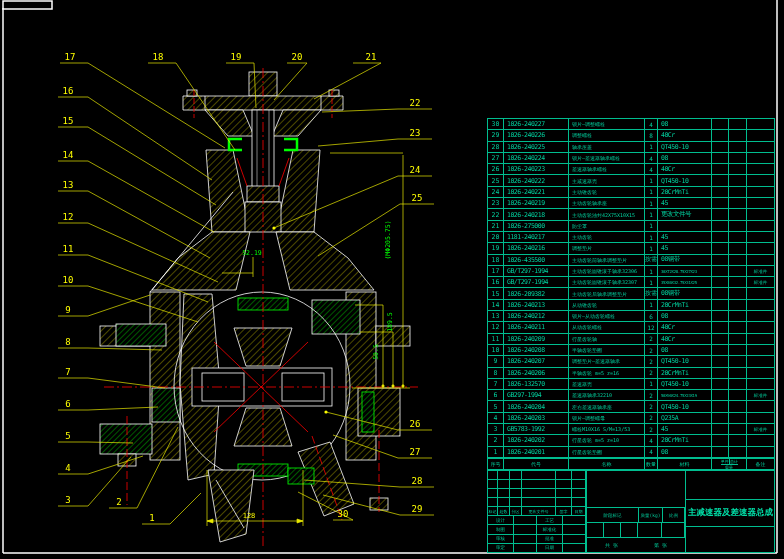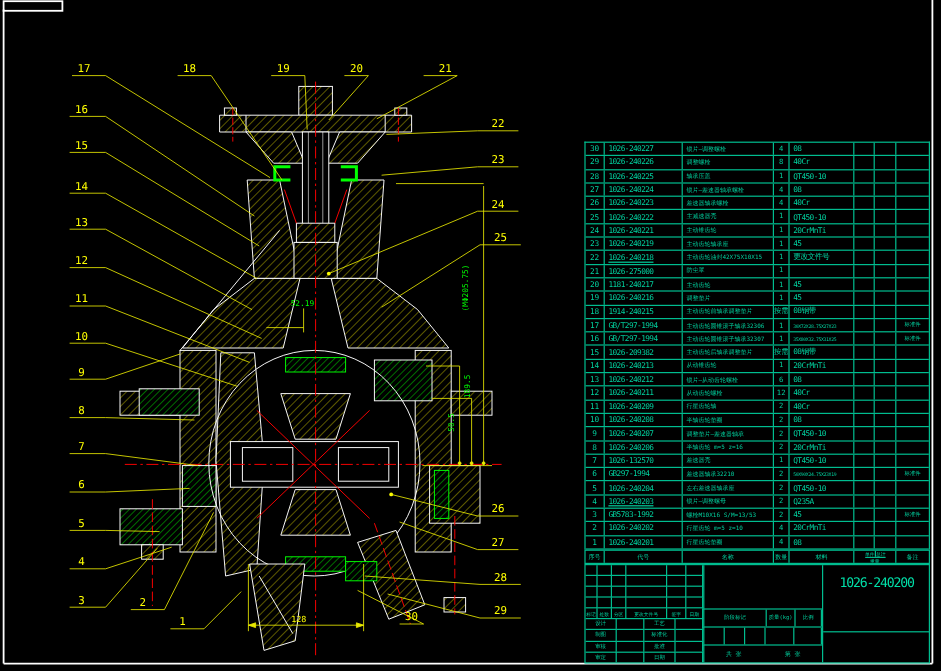--- a/index.html
+++ b/index.html
@@ -321,21 +321,21 @@
       <div class="pcell pc1" style="width: 65px;">1026-240219</div>
       <div class="pcell pc2" style="width: 76px;">主动齿轮轴承座</div>
       <div class="pcell pc3" style="width: 13px;">1</div>
       <div class="pcell pc4" style="width: 54px;">45</div>
       <div class="pcell pc5" style="width: 17px;"></div>
       <div class="pcell pc6" style="width: 18px;"></div>
       <div class="pcell pc7" style="flex: 1 1 0%;"></div>
     </div>
     <div class="prow">
       <div class="pcell pc0" style="width: 15px;">22</div>
-      <div class="pcell pc1" style="width: 65px; text-decoration: underline;">1026-240218</div>
+      <div class="pcell pc1" style="width: 65px;">1026-240218</div>
       <div class="pcell pc2" style="width: 76px;">主动齿轮油封42X75X10X15</div>
       <div class="pcell pc3" style="width: 13px;">1</div>
       <div class="pcell pc4" style="width: 54px;">更改文件号</div>
       <div class="pcell pc5" style="width: 17px;"></div>
       <div class="pcell pc6" style="width: 18px;"></div>
       <div class="pcell pc7" style="flex: 1 1 0%;"></div>
     </div>
     <div class="prow">
       <div class="pcell pc0" style="width: 15px;">21</div>
       <div class="pcell pc1" style="width: 65px;">1026-275000</div>
@@ -361,21 +361,21 @@
       <div class="pcell pc1" style="width: 65px;">1026-240216</div>
       <div class="pcell pc2" style="width: 76px;">调整垫片</div>
       <div class="pcell pc3" style="width: 13px;">1</div>
       <div class="pcell pc4" style="width: 54px;">45</div>
       <div class="pcell pc5" style="width: 17px;"></div>
       <div class="pcell pc6" style="width: 18px;"></div>
       <div class="pcell pc7" style="flex: 1 1 0%;"></div>
     </div>
     <div class="prow">
       <div class="pcell pc0" style="width: 15px;">18</div>
-      <div class="pcell pc1" style="width: 65px;">1914-240215</div>
+      <div class="pcell pc1" style="width: 65px;">1026-435500</div>
       <div class="pcell pc2" style="width: 76px;">主动齿轮前轴承调整垫片</div>
       <div class="pcell pc3" style="width: 13px;">按需</div>
       <div class="pcell pc4" style="width: 54px;">08钢带</div>
       <div class="pcell pc5" style="width: 17px;"></div>
       <div class="pcell pc6" style="width: 18px;"></div>
       <div class="pcell pc7" style="flex: 1 1 0%;"></div>
     </div>
     <div class="prow">
       <div class="pcell pc0" style="width: 15px;">17</div>
       <div class="pcell pc1" style="width: 65px;">GB/T297-1994</div>
@@ -501,21 +501,21 @@
       <div class="pcell pc1" style="width: 65px;">1026-240204</div>
       <div class="pcell pc2" style="width: 76px;">左右差速器轴承座</div>
       <div class="pcell pc3" style="width: 13px;">2</div>
       <div class="pcell pc4" style="width: 54px;">QT450-10</div>
       <div class="pcell pc5" style="width: 17px;"></div>
       <div class="pcell pc6" style="width: 18px;"></div>
       <div class="pcell pc7" style="flex: 1 1 0%;"></div>
     </div>
     <div class="prow">
       <div class="pcell pc0" style="width: 15px;">4</div>
-      <div class="pcell pc1" style="width: 65px; text-decoration: underline;">1026-240203</div>
+      <div class="pcell pc1" style="width: 65px;">1026-240203</div>
       <div class="pcell pc2" style="width: 76px;">锁片—调整螺母</div>
       <div class="pcell pc3" style="width: 13px;">2</div>
       <div class="pcell pc4" style="width: 54px;">Q235A</div>
       <div class="pcell pc5" style="width: 17px;"></div>
       <div class="pcell pc6" style="width: 18px;"></div>
       <div class="pcell pc7" style="flex: 1 1 0%;"></div>
     </div>
     <div class="prow">
       <div class="pcell pc0" style="width: 15px;">3</div>
       <div class="pcell pc1" style="width: 65px;">GB5783-1992</div>
@@ -630,16 +630,16 @@
     </div>
   <div class="masssub">
       <div></div>
       <div></div>
     </div>
   <div class="sheetsrow">
     <span>共 张</span>
     <span>第 张</span>
   </div>
   <div class="rightbox">
-    <div class="numcell">1026-240200</div>
+    <div class="titlecell">主减速器及差速器总成</div>
     <div class="botcell"></div>
   </div>
 </div>
 
 </body></html>

